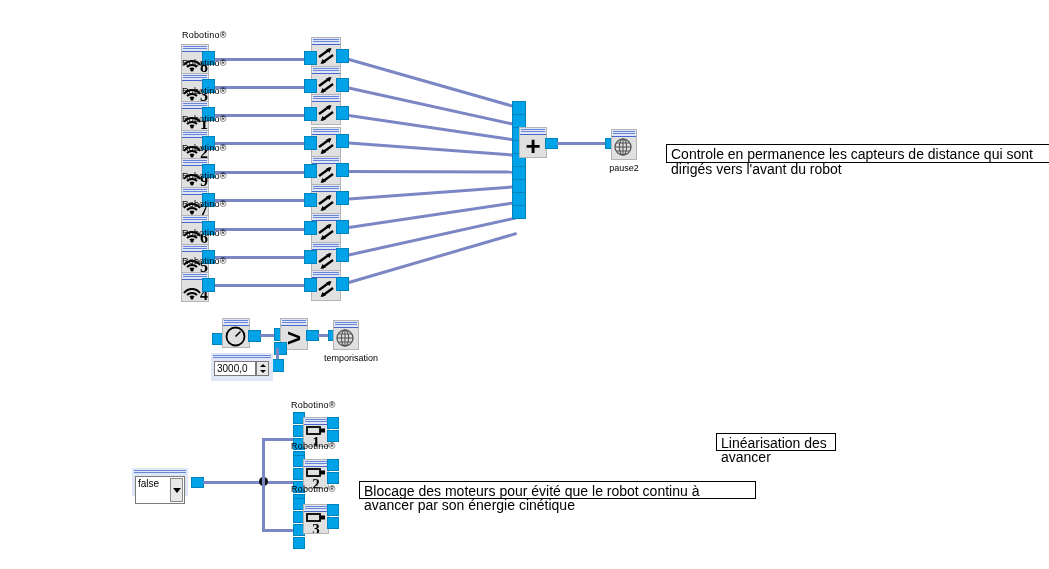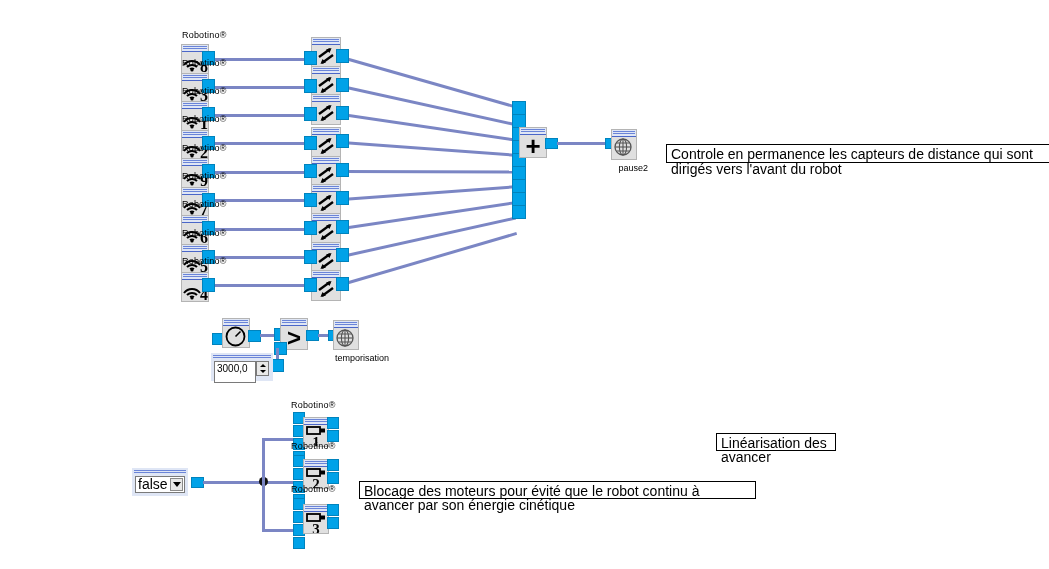--- a/index.html
+++ b/index.html
@@ -69,21 +69,21 @@
     font-size:9px;
     color:#000;
     white-space:nowrap;
     letter-spacing:0.2px;
   }
   .blocklabel{
     position:absolute;
     font-size:9px;
     color:#000;
     white-space:nowrap;
-    text-align:right;
+    text-align:center;
   }
 
   
   .comment{
     position:absolute;
     border:1px solid #000;
     background:#ffffff;
     font-size:14px;
     color:#000;
     padding:2px 4px;
@@ -147,22 +147,22 @@
   .combo{
     position:absolute;
     background:#dfe6f5;
     box-sizing:border-box;
   }
   .combo .cbtop{position:absolute;left:2px;right:2px;top:2px;height:4px;}
   .combo .cbtop i{display:block;height:1px;background:#6a84d8;margin-bottom:1px;}
   .combo .cbfield{
     position:absolute;left:3px;top:8px;right:3px;
     background:#ffffff;border:1px solid #7a7a7a;
-    box-sizing:border-box;height:17px;
-    font-size:14px;color:#000;padding:0 2px;line-height:14px;
+    box-sizing:border-box;height:28px;
+    font-size:10px;color:#000;padding:0 2px;line-height:14px;
   }
   .combo .cbbtn{
     position:absolute;right:1px;top:1px;width:13px;bottom:1px;
     background:#e8e8e8;border:1px solid #8a8a8a;box-sizing:border-box;
     display:flex;align-items:center;justify-content:center;
   }
   .combo .cbbtn .tri{
     width:0;height:0;border-left:4px solid transparent;border-right:4px solid transparent;
     border-top:5px solid #000;
   }
@@ -581,21 +581,21 @@
       </span>
     </div>
   </div>
   <div class="blocklabel" style="left:305px;top:353px;width:76px;">temporisation</div>
 
   <div class="spinner" style="left:203px;top:353px;width:62px;height:28px;">
     <div class="sptop">
         <i></i>
         <i></i>
       </div>
-    <div class="spfield" style="width:42px;height:22px;">3000,0</div>
+    <div class="spfield" style="width:42px;height:15px;">3000,0</div>
     <div class="sparrows" style="left:45px;top:8px;width:13px;height:15px;">
       <span class="ar up"></span>
       <span class="ar dn"></span>
     </div>
   </div>
 
 
   <div class="devlabel" style="left:283px;top:400px;">Robotino®</div>
 
   <div class="combo" style="left:124px;top:468px;width:56px;height:28px;">

